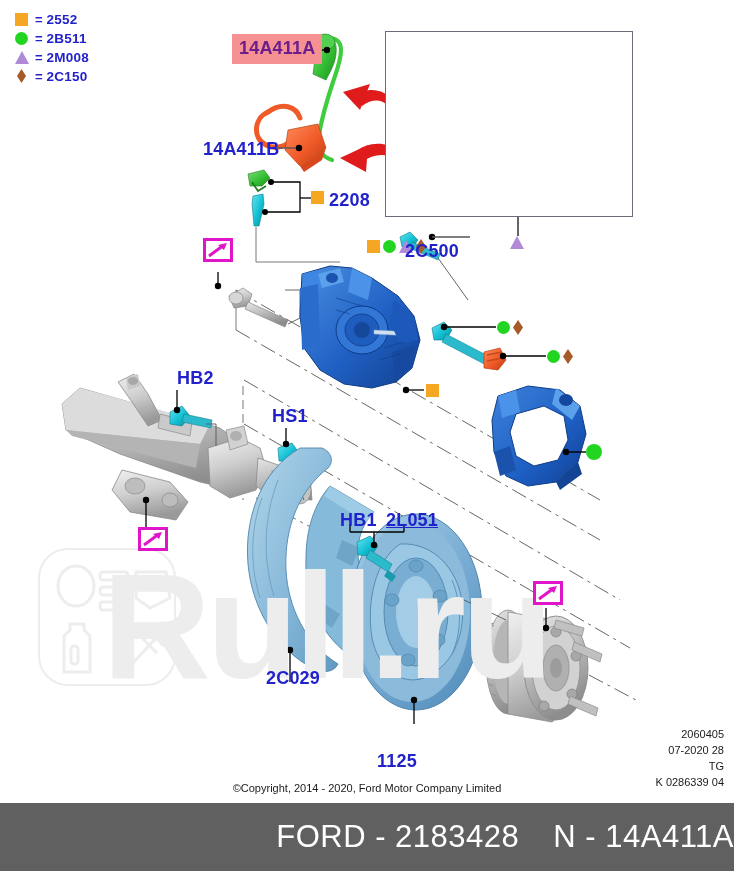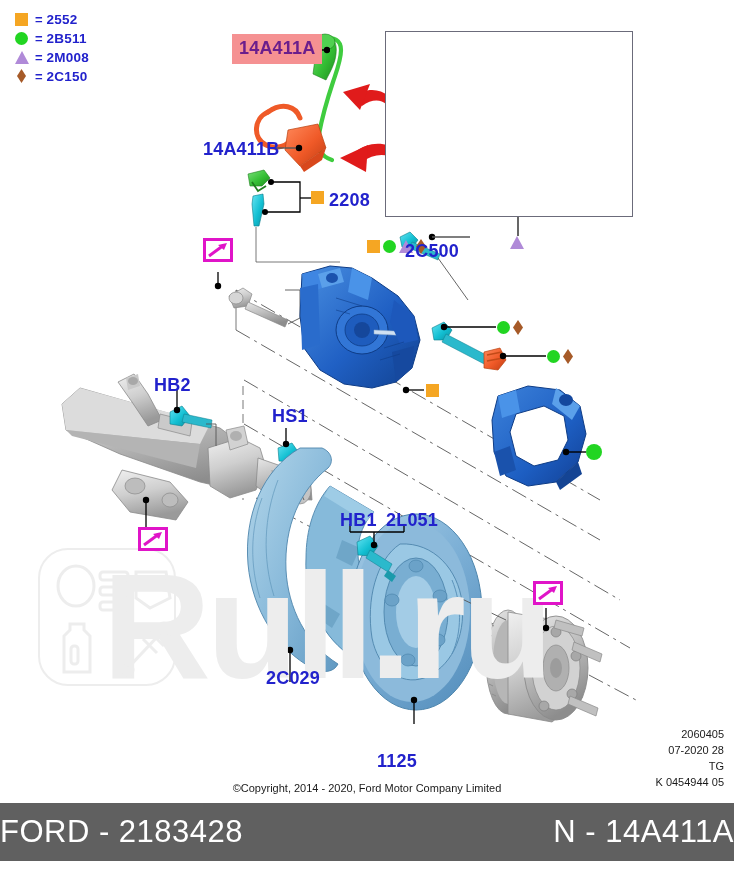--- a/index.html
+++ b/index.html
@@ -167,25 +167,25 @@
     text-align: center;
     font-size: 11px;
     color: #1a1a1a;
     z-index: 30;
   }
 
   
   .footer {
     position: absolute;
     left: 0; top: 803px;
-    width: 734px; height: 58px;
+    width: 734px; height: 68px;
     background: #606060;
     display: flex;
     align-items: center;
-    justify-content: space-between;
+    justify-content: flex-end;
     gap: 34px;
     z-index: 50;
   }
   .footer span {
     color: #ffffff;
     font-size: 31px;
     font-weight: normal;
     letter-spacing: .5px;
   }
 </style>
@@ -670,25 +670,25 @@
     </div>
     <div class="markers" style="left:547px; top:349px;">
       <i class="mk mk-circle"></i>
       <i class="mk mk-diamond"></i>
     </div>
 
     <div class="markers" style="left:426px; top:384px;">
       <i class="mk mk-square"></i>
     </div>
 
-    <div class="lbl" style="left:154px; top:368px;margin-top:7px;">HB2</div>
+    <div class="lbl" style="left:177px; top:368px;">HB2</div>
     <div class="lbl" style="left:272px; top:406px;">HS1</div>
 
     <div class="lbl" style="left:340px; top:510px;">HB1</div>
-    <div class="lbl" style="left:386px; top:510px;">2L051</div>
+    <div class="lbl" style="left:386px; top:510px;text-decoration:underline;">2L051</div>
 
     <div class="lbl" style="left:266px; top:668px;">2C029</div>
     <div class="lbl" style="left:377px; top:727px;margin-top:24px;">1125</div>
 
     <div class="refbox" style="left:203px; top:238px;">
       <svg width="24" height="18" viewBox="0 0 24 18">
         <line x1="3" y1="15" x2="18" y2="4" stroke="#e014c8" stroke-width="3"></line>
         <path d="M21 2 L12 4 L18 9 Z" fill="#e014c8"></path>
       </svg>
     </div>
@@ -702,21 +702,21 @@
       <svg width="24" height="18" viewBox="0 0 24 18">
         <line x1="3" y1="15" x2="18" y2="4" stroke="#e014c8" stroke-width="3"></line>
         <path d="M21 2 L12 4 L18 9 Z" fill="#e014c8"></path>
       </svg>
     </div>
 
     <div class="doccodes">
       <div>2060405</div>
       <div>07-2020 28</div>
       <div>TG</div>
-      <div>K 0454944 05</div>
+      <div>K 0286339 04</div>
     </div>
 
     <div class="copyright">©Copyright, 2014 - 2020, Ford Motor Company Limited</div>
   </div>
 
   <div class="footer">
     <span>FORD - 2183428</span>
     <span>N - 14A411A</span>
   </div>
 

